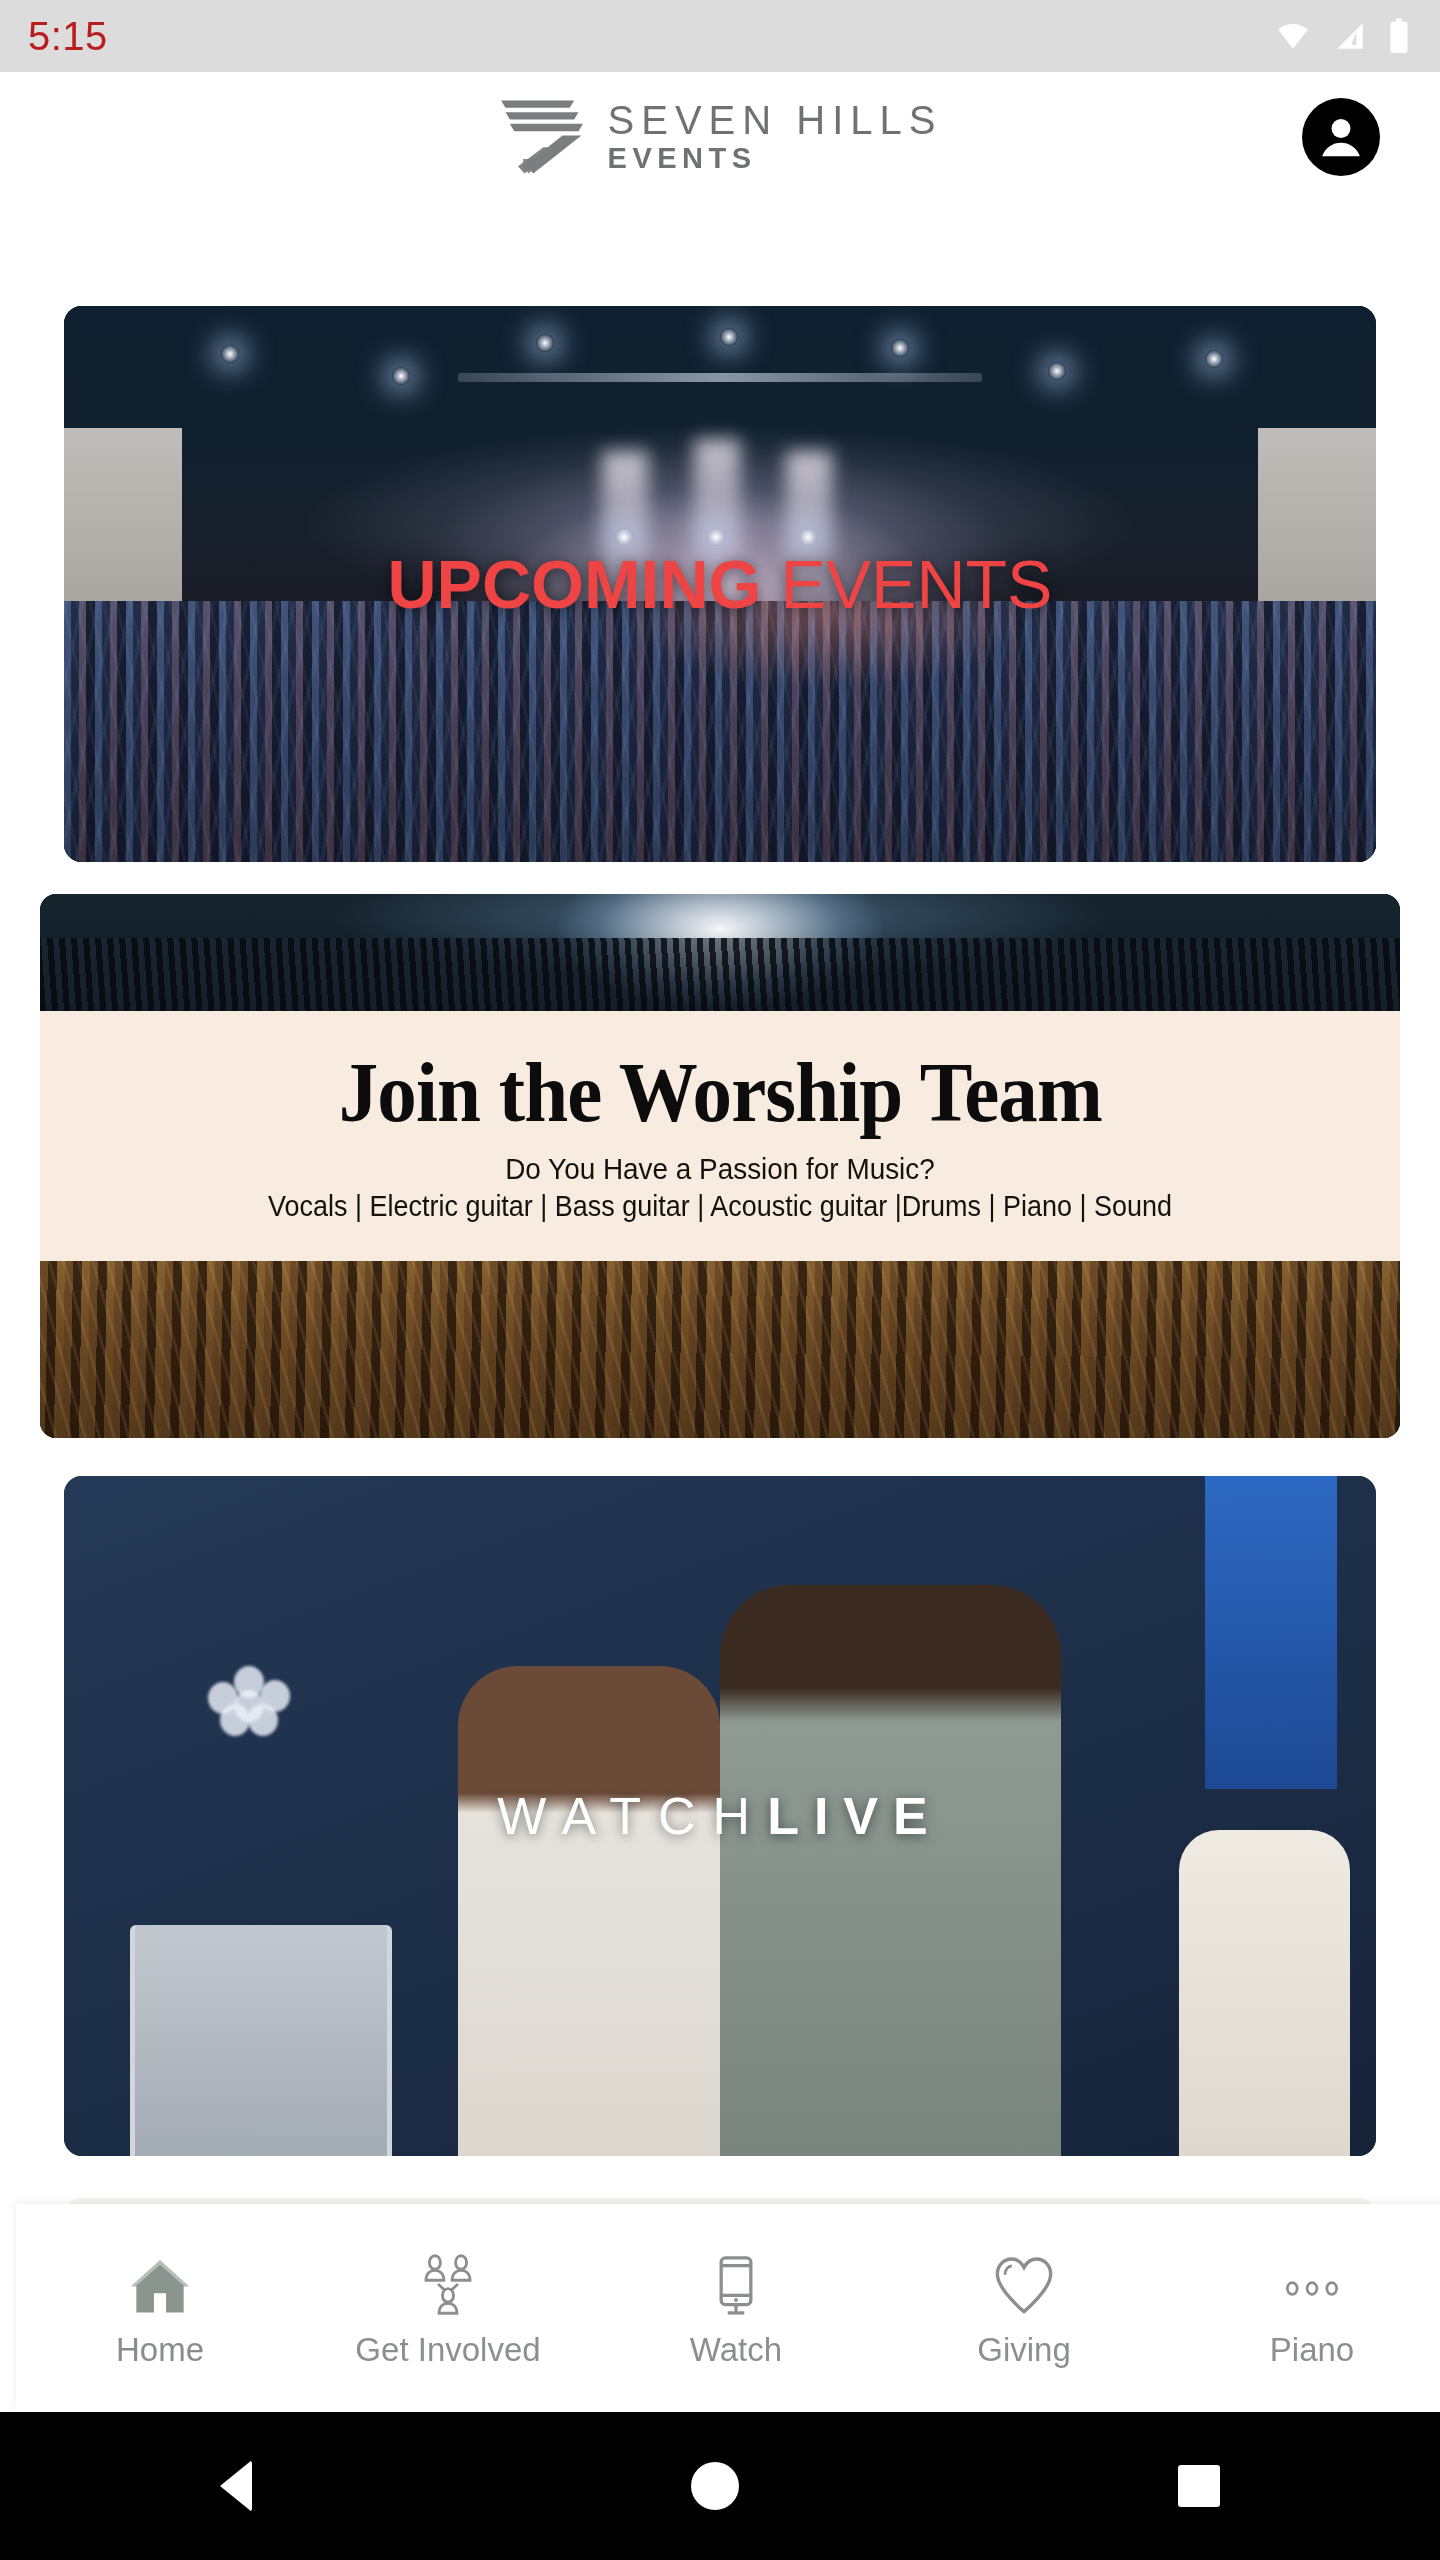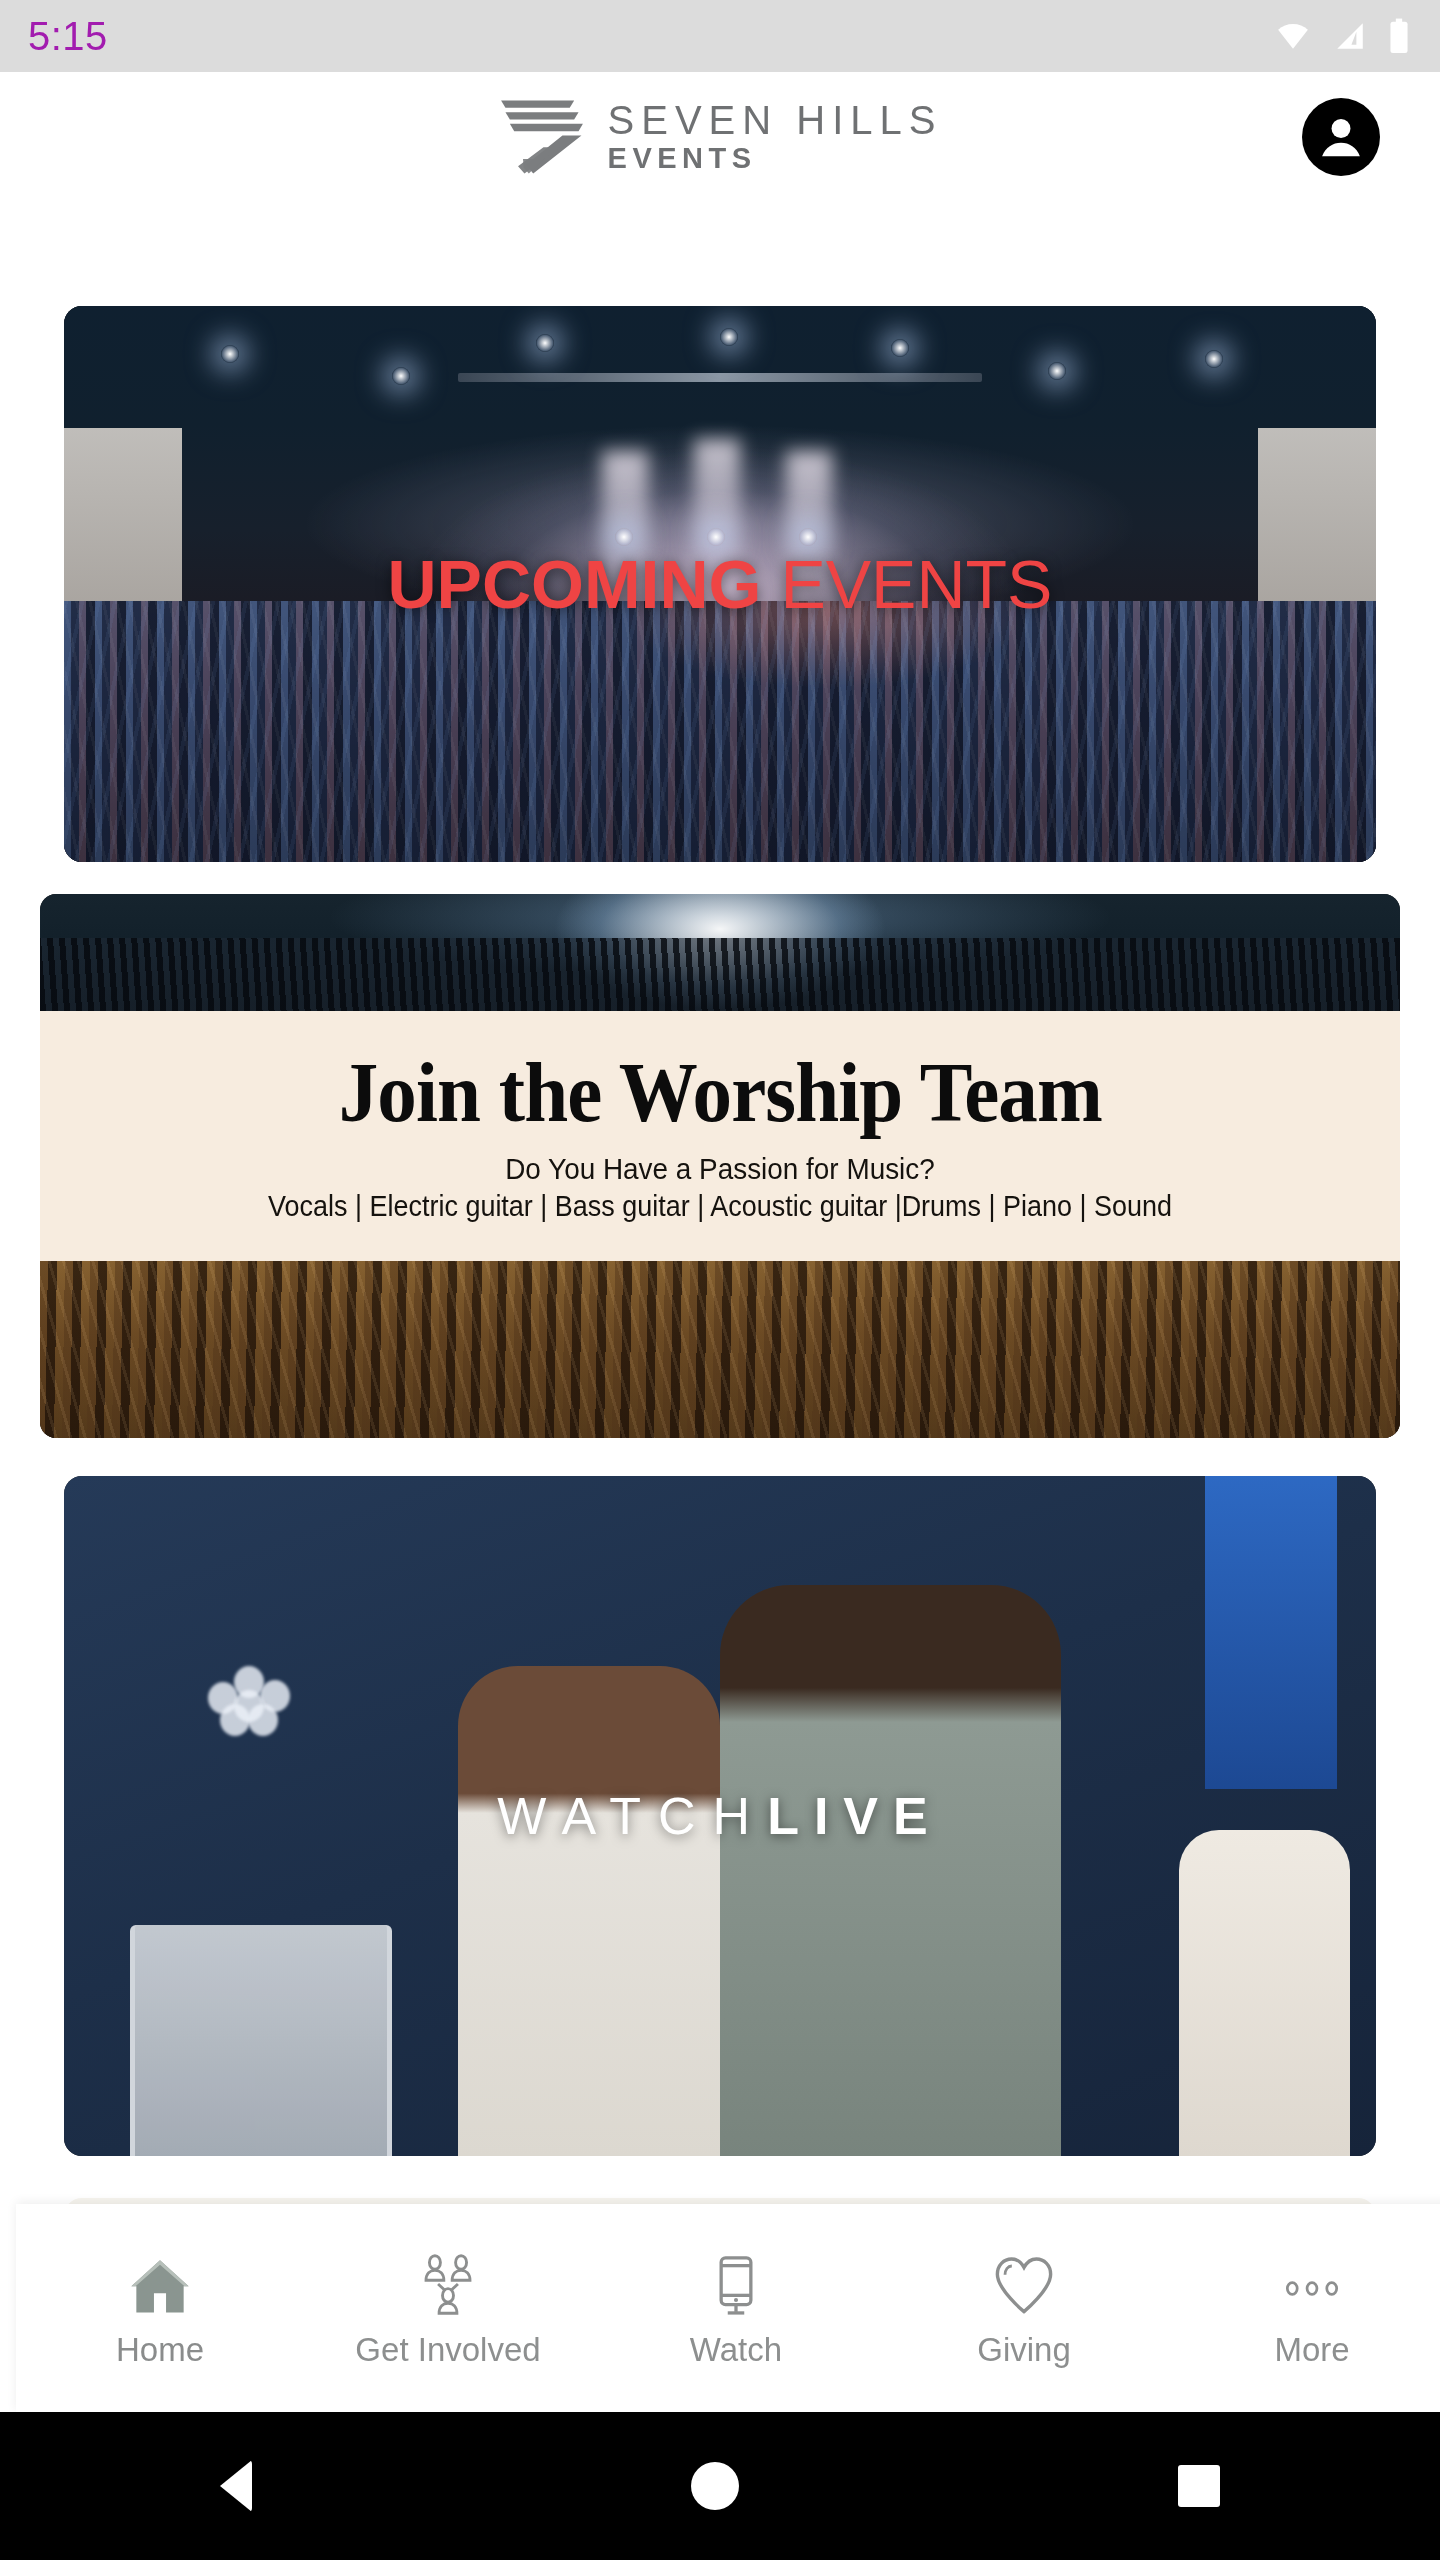--- a/index.html
+++ b/index.html
@@ -9,21 +9,21 @@
     background:#ffffff; overflow:hidden;
   }
   .phone { position:relative; width:1440px; height:2560px; background:#fff; }
 
   
   .statusbar {
     position:absolute; top:0; left:0; width:1440px; height:72px;
     background:#dcdcdc; display:flex; align-items:center;
     padding:0 28px; justify-content:space-between;
   }
-  .status-time { color:#a21caf; font-size:40px; letter-spacing:0.5px; }
+  .status-time { color:#b91c1c; font-size:40px; letter-spacing:0.5px; }
   .status-icons { display:flex; align-items:center; gap:16px; }
 
   
   .appbar {
     position:absolute; top:72px; left:0; width:1440px; height:130px;
     background:#ffffff; display:flex; align-items:center; justify-content:center;
   }
   .logo-wrap { display:flex; align-items:center; gap:22px; }
   .logo-mark { width:88px; height:76px; flex:none; }
   .logo-text { display:flex; flex-direction:column; justify-content:flex-end; }
@@ -395,21 +395,21 @@
     </div>
 
     <div class="navitem">
       <span class="navicon">
         <svg width="74" height="66" viewBox="0 0 30 24" fill="none" stroke="#8d8f8f" stroke-width="1.1">
           <ellipse cx="7" cy="13" rx="2" ry="2.4"></ellipse>
           <ellipse cx="15" cy="13" rx="2" ry="2.4"></ellipse>
           <ellipse cx="23" cy="13" rx="2" ry="2.4"></ellipse>
         </svg>
       </span>
-      <span class="navlabel">More</span>
+      <span class="navlabel">Piano</span>
     </div>
 
   </div>
 
   <div class="sysnav">
     <span class="sys-back"></span>
     <span class="sys-home"></span>
     <span class="sys-recent"></span>
   </div>
 

